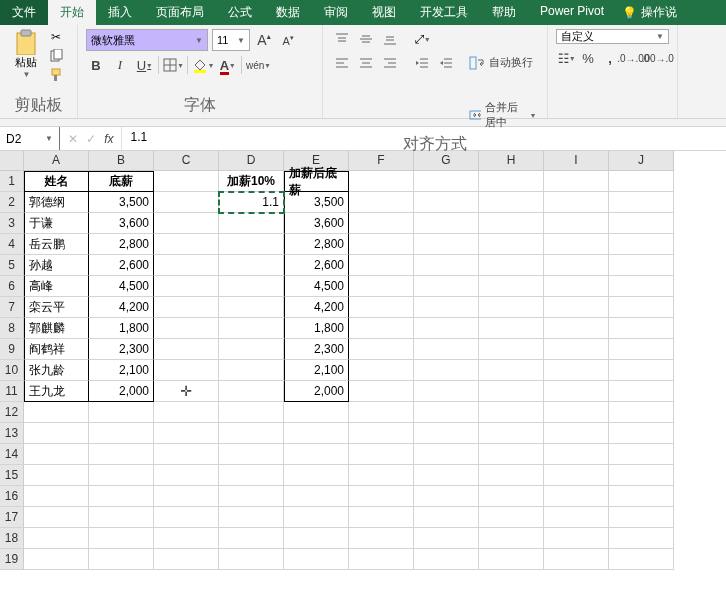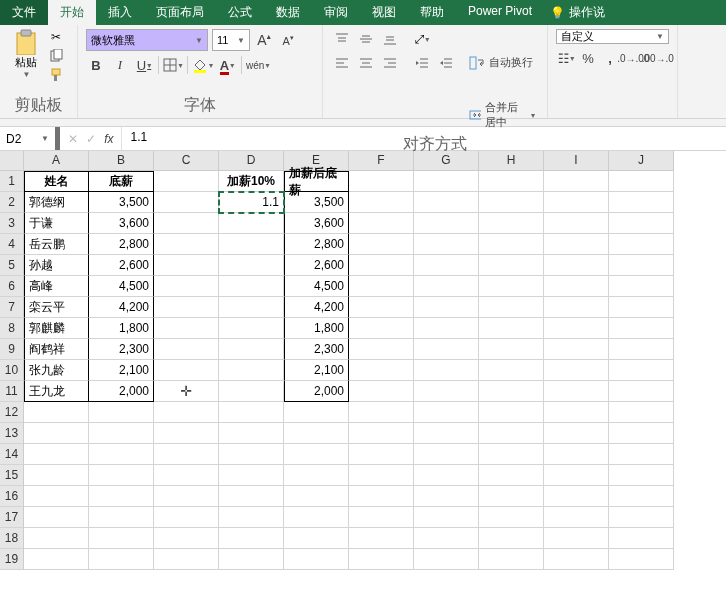--- a/index.html
+++ b/index.html
@@ -34,21 +34,21 @@
 .wrap-merge { display: flex; flex-direction: column; gap: 2px; }
 .wm-btn { display: flex; align-items: center; gap: 4px; font-size: 11px; color: #444; padding: 2px 4px; margin-top: 24px; }
 
 .num-group .row { display: flex; gap: 2px; margin-bottom: 4px; }
 .fmt-sel { width: 115px; height: 15px; border: 1px solid #ababab; background: #fff; font-size: 11px; padding: 2px 4px; display: flex; align-items: center; justify-content: space-between; }
 
 .op-btn { background: #217346; color: #fff; display: flex; align-items: center; padding: 0 6px; gap: 4px; font-size: 12px; }
 
 
 .fxbar { height: 24px; border-bottom: 1px solid #d4d4d4; display: flex; align-items: stretch; background: #fff; }
-.namebox { width: 60px; border-right: 5px solid #737373; padding: 3px 6px; font-size: 12px; display: flex; align-items: center; justify-content: space-between; }
+.namebox { width: 60px; border-right: 1px solid #737373; padding: 3px 6px; font-size: 12px; display: flex; align-items: center; justify-content: space-between; }
 .fx-btns { display: flex; align-items: center; gap: 8px; padding: 0 8px; border-right: 1px solid #e0e0e0; color: #bbb; }
 .fx-btns .dark { color: #444; font-style: italic; }
 .formula-in { flex: 1; padding: 3px 8px; font-size: 12px; }
 
 
 .spacer { height: 8px; border-bottom: 1px solid #d4d4d4; background: #f3f3f3; }
 
 
 .grid { display: grid; grid-template-columns: 24px repeat(10, 65px); }
 .corner { background: #e6e6e6; border-right: 1px solid #ccc; border-bottom: 1px solid #ccc; height: 20px; }
@@ -70,20 +70,21 @@
 
 <div class="tabs">
   <div class="tab special">文件</div>
   <div class="tab active">开始</div>
   <div class="tab">插入</div>
   <div class="tab">页面布局</div>
   <div class="tab">公式</div>
   <div class="tab">数据</div>
   <div class="tab">审阅</div>
   <div class="tab">视图</div>
+  <div class="tab">开发工具</div>
   <div class="tab">帮助</div>
   <div class="tab">Power Pivot</div>
   <div class="op-btn">
     <span>💡</span>
     <span>操作说</span>
   </div>
 </div>
 
 <div class="ribbon">
 

